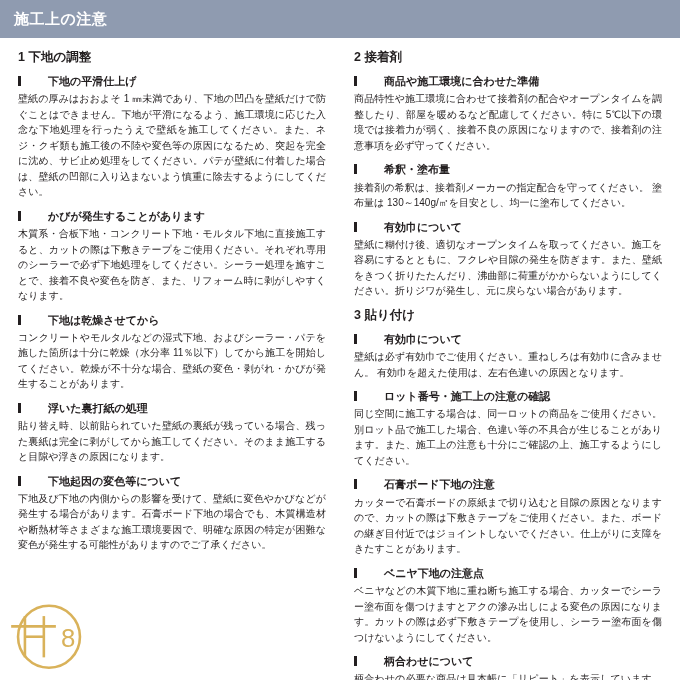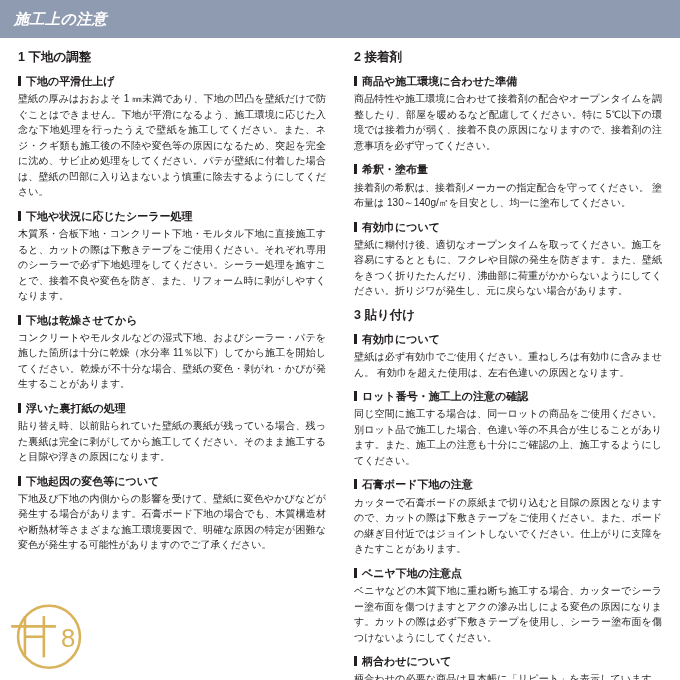--- a/index.html
+++ b/index.html
@@ -35,21 +35,20 @@
   .header-inner {
     display: flex;
     align-items: center;
     padding-left: 14px;
   }
   .header-title {
     font-size: 15px;
     font-weight: bold;
     color: #ffffff;
     letter-spacing: 0.5px;
-    font-style: italic;
   }
   
   .columns {
     position: absolute;
     top: 38px;
     left: 0;
     width: 680px;
     display: flex;
   }
   .col {
@@ -71,20 +70,21 @@
 
   .sub-block { margin-bottom: 9px; }
   .sub-title {
     font-size: 11px;
     font-weight: bold;
     color: #231f20;
     margin: 0 0 3px 0;
     line-height: 1.3;
     display: flex;
     align-items: flex-start;
+    gap: 22px;
   }
   .tick {
     display: inline-block;
     width: 3px;
     height: 10px;
     background: #231f20;
     margin-right: 5px;
     margin-top: 2px;
     flex: 0 0 auto;
   }
@@ -126,21 +126,21 @@
         <div class="sub-title">
             <span class="tick"></span>
             <span>下地の平滑仕上げ</span>
           </div>
         <p class="body-text">壁紙の厚みはおおよそ 1 ㎜未満であり、下地の凹凸を壁紙だけで防ぐことはできません。下地が平滑になるよう、施工環境に応じた入念な下地処理を行ったうえで壁紙を施工してください。また、ネジ・クギ類も施工後の不陸や変色等の原因になるため、突起を完全に沈め、サビ止め処理をしてください。パテが壁紙に付着した場合は、壁紙の凹部に入り込まないよう慎重に除去するようにしてください。</p>
       </div>
 
       <div class="sub-block">
         <div class="sub-title">
             <span class="tick"></span>
-            <span>下地や状況に応じたシーラー処理</span>
+            <span>かびが発生することがあります</span>
           </div>
         <p class="body-text">木質系・合板下地・コンクリート下地・モルタル下地に直接施工すると、カットの際は下敷きテープをご使用ください。それぞれ専用のシーラーで必ず下地処理をしてください。シーラー処理を施すことで、接着不良や変色を防ぎ、また、リフォーム時に剥がしやすくなります。</p>
       </div>
 
 
       <div class="sub-block">
         <div class="sub-title">
             <span class="tick"></span>
             <span>下地は乾燥させてから</span>
           </div>

